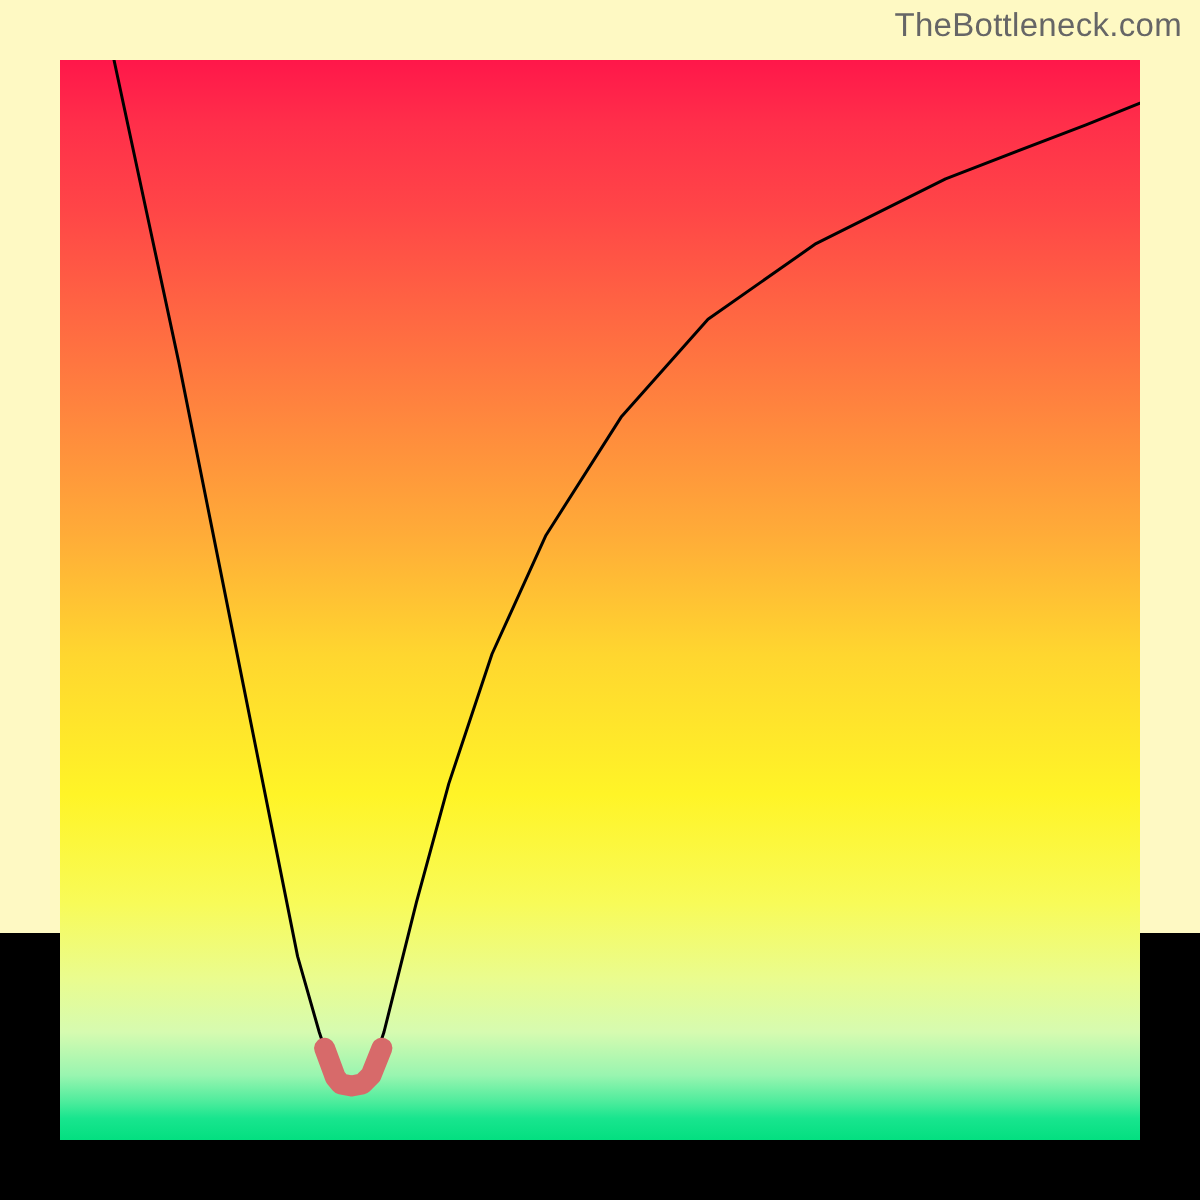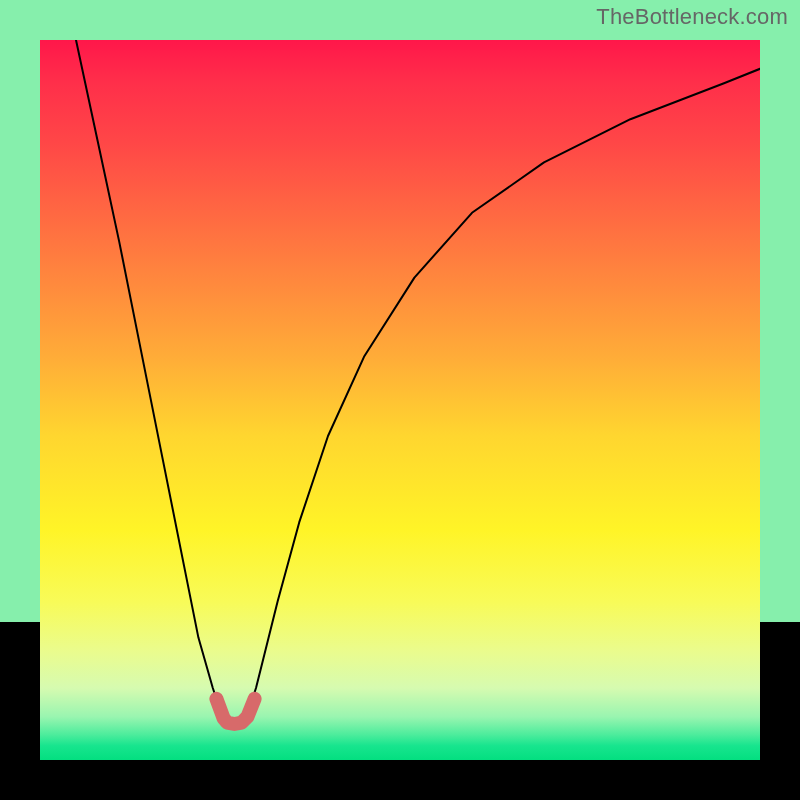--- a/index.html
+++ b/index.html
@@ -8,21 +8,21 @@
     width: 800px;
     height: 800px;
     background: #000;
     overflow: hidden;
     font-family: Arial, Helvetica, sans-serif;
   }
   .canvas {
     position: relative;
     width: 800px;
     height: 622px;
-    background: #86efac;
+    background: #fef9c3;
   }
   .watermark {
     position: absolute;
     top: 4px;
     right: 12px;
     color: #666;
     font-size: 22px;
     font-weight: 500;
     letter-spacing: 0.2px;
     z-index: 20;

